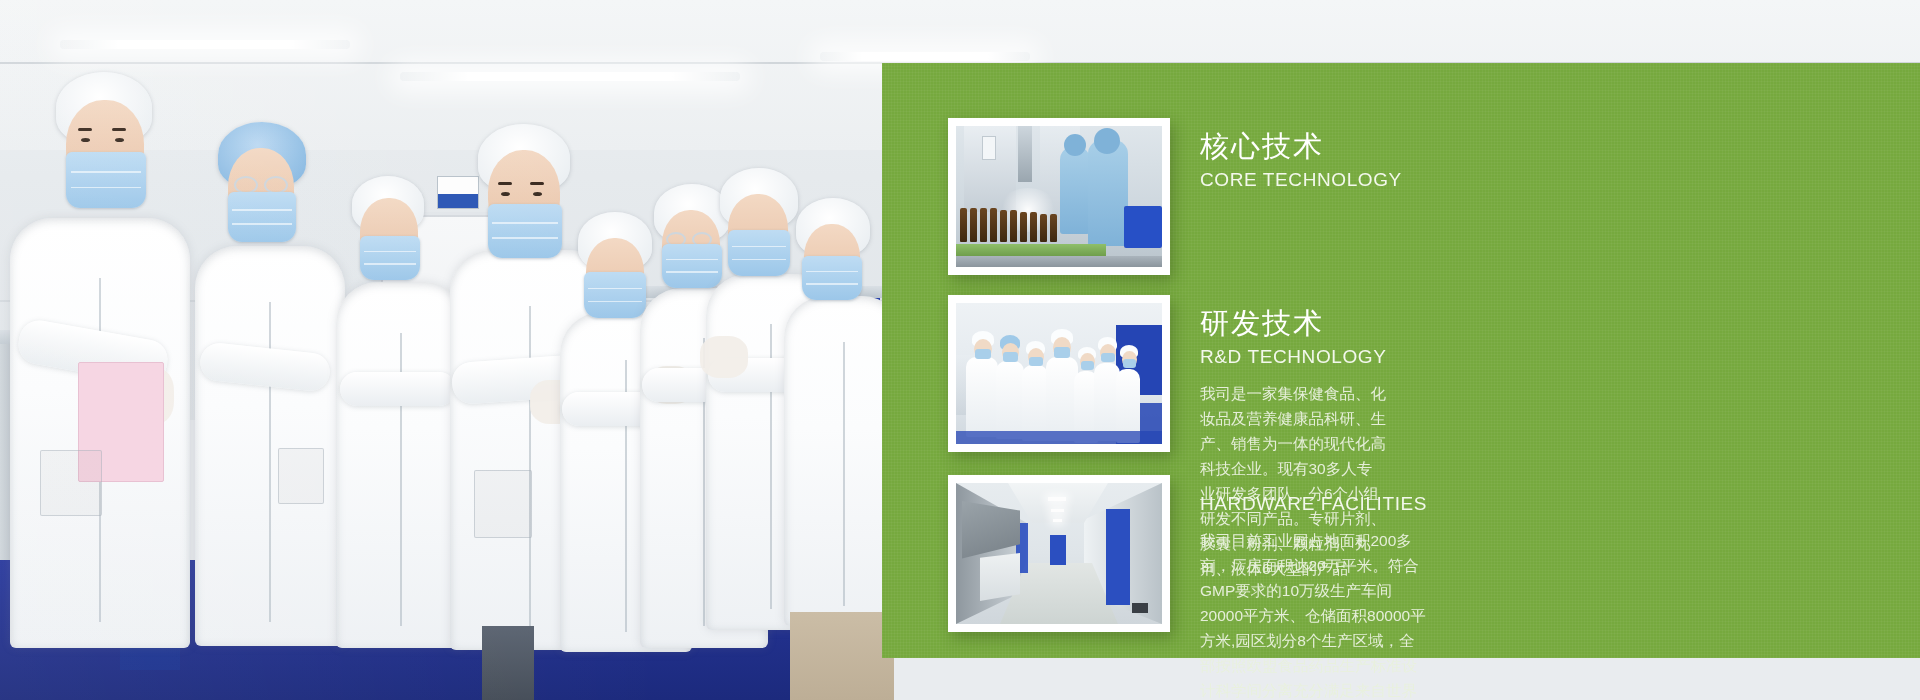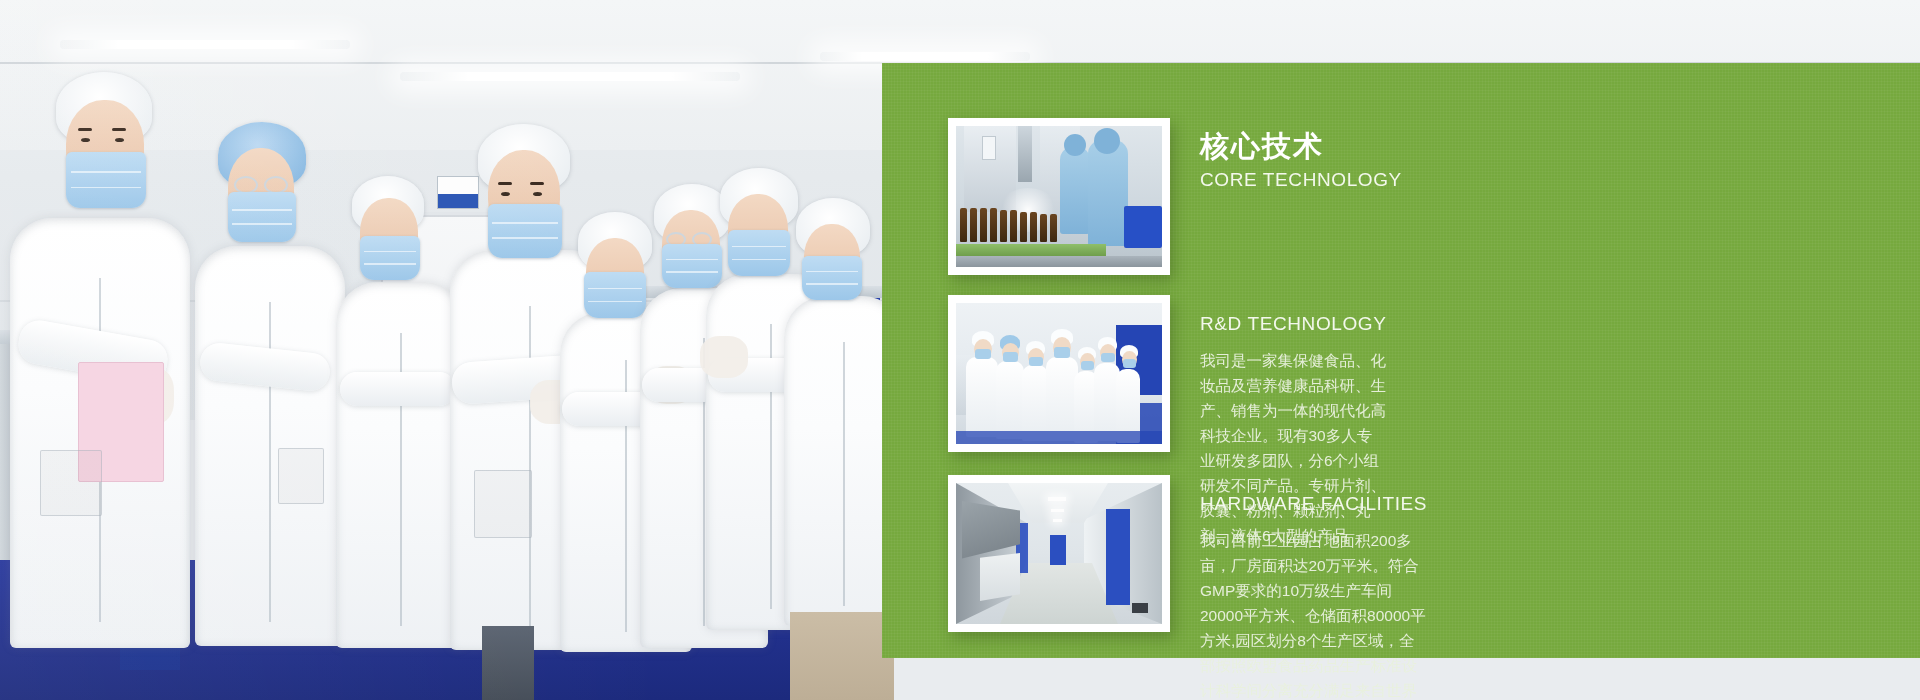--- a/index.html
+++ b/index.html
@@ -79,21 +79,21 @@
     background-size:3px 3px;
   }
   .block{position:absolute;left:66px;}
   .thumb-frame{
     position:absolute;left:0;top:0;background:#ffffff;padding:8px;
     box-shadow:4px 6px 14px rgba(35,55,15,.30);
   }
   .thumb{position:relative;overflow:hidden;background:#dfe5ea;}
   .txt{position:absolute;}
   .t-cn{
-    color:#ffffff;font-size:29px;font-weight:bold;letter-spacing:2px;
+    color:#ffffff;font-size:29px;font-weight:normal;letter-spacing:2px;
     line-height:1.15;white-space:nowrap;
   }
   .t-en{
     color:#f3f8ec;font-size:19px;letter-spacing:.6px;line-height:1.2;
     white-space:nowrap;margin-top:6px;font-weight:400;
   }
   .t-body{
     color:#e9f1de;font-size:15.5px;line-height:25px;margin-top:12px;
     max-width:560px;opacity:.97;
   }
@@ -313,20 +313,21 @@
         <div class="t2-h" style="left:144px;top:41px;width:16px;height:18px;"></div>
         <div class="t2-m" style="left:145px;top:50px;width:14px;height:9px;"></div>
         <div class="t2-p" style="left:160px;top:66px;width:24px;height:74px;"></div>
         <div class="t2-c" style="left:164px;top:42px;width:18px;height:13px;"></div>
         <div class="t2-h" style="left:166px;top:48px;width:15px;height:17px;"></div>
         <div class="t2-m" style="left:167px;top:56px;width:13px;height:9px;"></div>
         <div style="position:absolute;left:0;top:128px;width:206px;height:13px;background:#2545b4;opacity:.75;"></div>
       </div>
     </div>
     <div class="txt" style="left:252px;top:12px;">
+      <div class="t-cn">研发技术</div>
       <div class="t-en">R&amp;D TECHNOLOGY</div>
       <div class="t-body">我司是一家集保健食品、化妆品及营养健康品科研、生产、销售为一体的现代化高科技企业。现有30多人专业研发多团队，分6个小组研发不同产品。专研片剂、胶囊、粉剂、颗粒剂、丸剂、液体6大型的产品</div>
     </div>
   </div>
 
   <div class="block" style="top:412px;">
     <div class="thumb-frame" style="width:222px;height:157px;">
       <div class="thumb" style="width:206px;height:141px;">
         <div class="sc t3-bg"></div>
         <div class="t3-wall-l" style="left:0;top:0;width:70px;height:141px;

